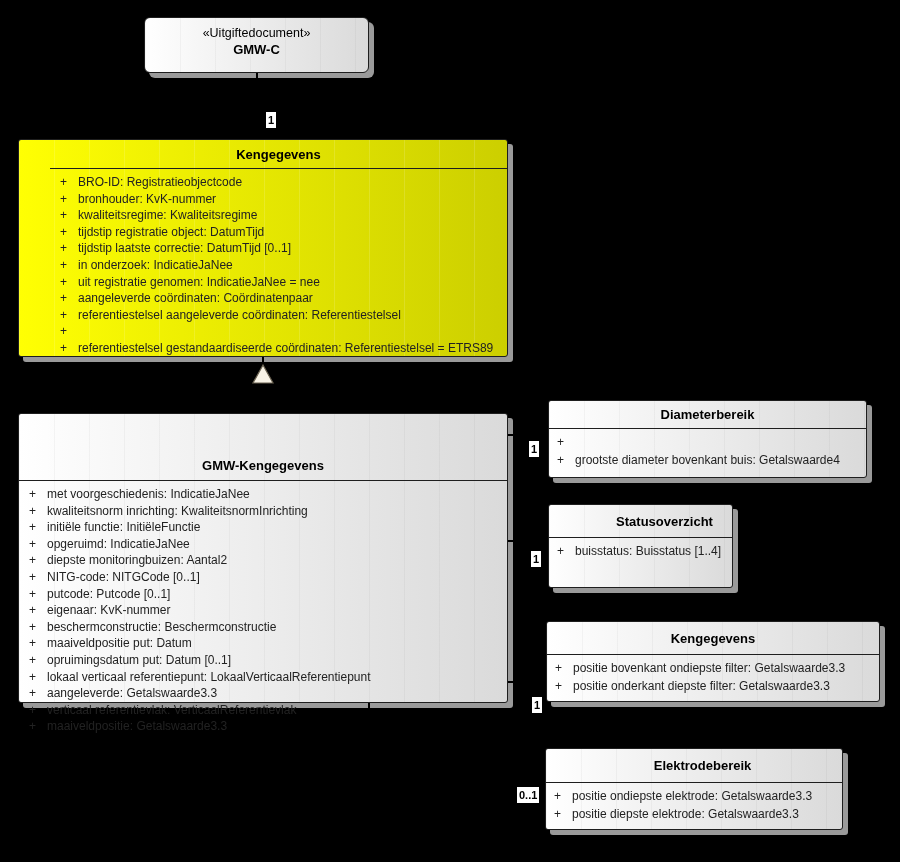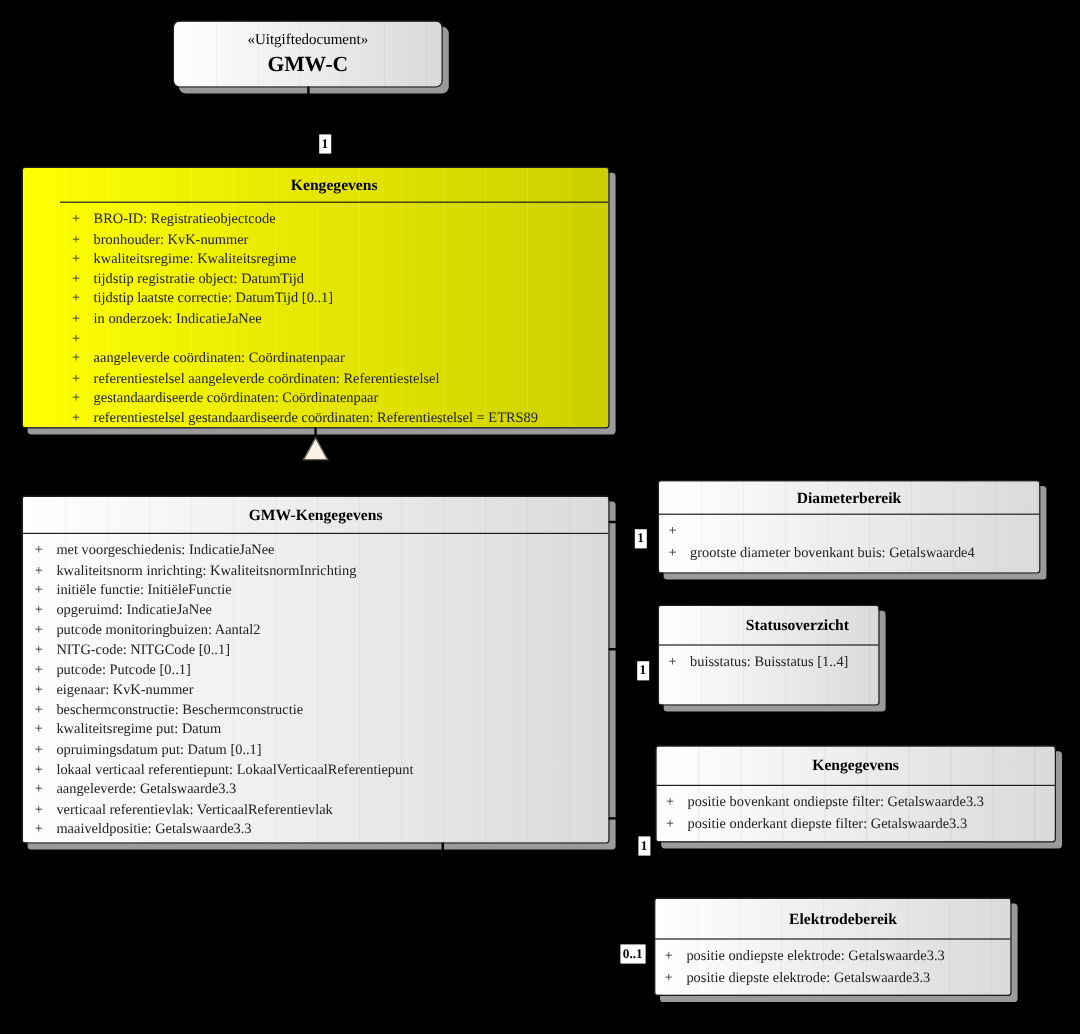--- a/index.html
+++ b/index.html
@@ -1,17 +1,17 @@
 <!DOCTYPE html>
 <html><head>
 <meta charset="utf-8">
 <style>
   html,body{margin:0;padding:0;background:#000;}
   .canvas{position:relative;width:900px;height:862px;background:#000;overflow:hidden;
-          font-family:Liberation Serif, serif;}
+          font-family:Liberation Sans, sans-serif;}
 
   
   .box{position:absolute;box-sizing:border-box;border:1px solid #1e1e1e;border-radius:3px;
        background:repeating-linear-gradient(90deg,rgba(0,0,0,0.035) 0 1px,rgba(0,0,0,0) 1px 35px),
                   linear-gradient(90deg,#ffffff 0%,#dadada 100%);
        z-index:3;}
   .box.yellow{background:repeating-linear-gradient(90deg,rgba(255,255,255,0.14) 0 1px,rgba(255,255,255,0) 1px 35px),
                   linear-gradient(90deg,#ffff03 0%,#cccf00 100%);}
   .shadow{position:absolute;background:#9a9a9a;border-radius:3px;z-index:1;}
 
@@ -19,29 +19,29 @@
          border-bottom:1px solid #1e1e1e;display:flex;align-items:center;justify-content:center;}
   .attrs{padding-top:5px;}
   .row{display:flex;font-size:12px;color:#222;line-height:16.6px;}
   .vis{flex:none;width:18px;padding-left:10px;}
   .txt{white-space:nowrap;text-align:right;}
 
   
   #gmwc{left:144px;top:17px;width:225px;height:56px;border-radius:6px;padding-top:8px;text-align:center;}
   #sh-gmwc{left:149px;top:22px;width:225px;height:56px;border-radius:6px;}
   .stereotype{font-size:12.5px;color:#000;}
-  .objname{font-size:18px;font-weight:bold;color:#000;margin-top:2px;}
+  .objname{font-size:13px;font-weight:bold;color:#000;margin-top:2px;}
 
   
   #kengegevens{left:18px;top:139px;width:490px;height:218px;padding-left:31px;}
   #kengegevens .title{height:28px;}
   #sh-kengegevens{left:23px;top:144px;width:490px;height:218px;}
 
   #gmwk{left:18px;top:413px;width:490px;height:290px;}
-  #gmwk .title{height:30px;}
+  #gmwk .title{height:30px;margin-top:36px;}
   #sh-gmwk{left:23px;top:418px;width:490px;height:290px;}
 
   #diameter{left:548px;top:400px;width:319px;height:78px;}
   #diameter .title{height:27px;}
   #sh-diameter{left:553px;top:405px;width:319px;height:78px;}
 
   #status{left:548px;top:504px;width:185px;height:84px;}
   #status .title{height:32px;padding-left:48px;}
   #sh-status{left:553px;top:509px;width:185px;height:84px;}
 
@@ -132,32 +132,32 @@
         <div class="row">
         <span class="vis">+</span>
         <span class="txt">tijdstip laatste correctie: DatumTijd [0..1]</span>
       </div>
         <div class="row">
         <span class="vis">+</span>
         <span class="txt">in onderzoek: IndicatieJaNee</span>
       </div>
         <div class="row">
         <span class="vis">+</span>
+        <span class="txt">uit registratie genomen: IndicatieJaNee = nee</span>
       </div>
         <div class="row">
         <span class="vis">+</span>
         <span class="txt">aangeleverde coördinaten: Coördinatenpaar</span>
       </div>
         <div class="row">
         <span class="vis">+</span>
         <span class="txt">referentiestelsel aangeleverde coördinaten: Referentiestelsel</span>
       </div>
         <div class="row">
         <span class="vis">+</span>
-        <span class="txt">gestandaardiseerde coördinaten: Coördinatenpaar</span>
       </div>
         <div class="row">
         <span class="vis">+</span>
         <span class="txt">referentiestelsel gestandaardiseerde coördinaten: Referentiestelsel = ETRS89</span>
       </div>
       </div>
   </div>
 
   <div class="box" id="gmwk">
     <div class="title">GMW-Kengegevens</div>
@@ -173,41 +173,41 @@
         <div class="row">
         <span class="vis">+</span>
         <span class="txt">initiële functie: InitiëleFunctie</span>
       </div>
         <div class="row">
         <span class="vis">+</span>
         <span class="txt">opgeruimd: IndicatieJaNee</span>
       </div>
         <div class="row">
         <span class="vis">+</span>
-        <span class="txt">putcode monitoringbuizen: Aantal2</span>
+        <span class="txt">diepste monitoringbuizen: Aantal2</span>
       </div>
         <div class="row">
         <span class="vis">+</span>
         <span class="txt">NITG-code: NITGCode [0..1]</span>
       </div>
         <div class="row">
         <span class="vis">+</span>
         <span class="txt">putcode: Putcode [0..1]</span>
       </div>
         <div class="row">
         <span class="vis">+</span>
         <span class="txt">eigenaar: KvK-nummer</span>
       </div>
         <div class="row">
         <span class="vis">+</span>
         <span class="txt">beschermconstructie: Beschermconstructie</span>
       </div>
         <div class="row">
         <span class="vis">+</span>
-        <span class="txt">kwaliteitsregime put: Datum</span>
+        <span class="txt">maaiveldpositie put: Datum</span>
       </div>
         <div class="row">
         <span class="vis">+</span>
         <span class="txt">opruimingsdatum put: Datum [0..1]</span>
       </div>
         <div class="row">
         <span class="vis">+</span>
         <span class="txt">lokaal verticaal referentiepunt: LokaalVerticaalReferentiepunt</span>
       </div>
         <div class="row">

